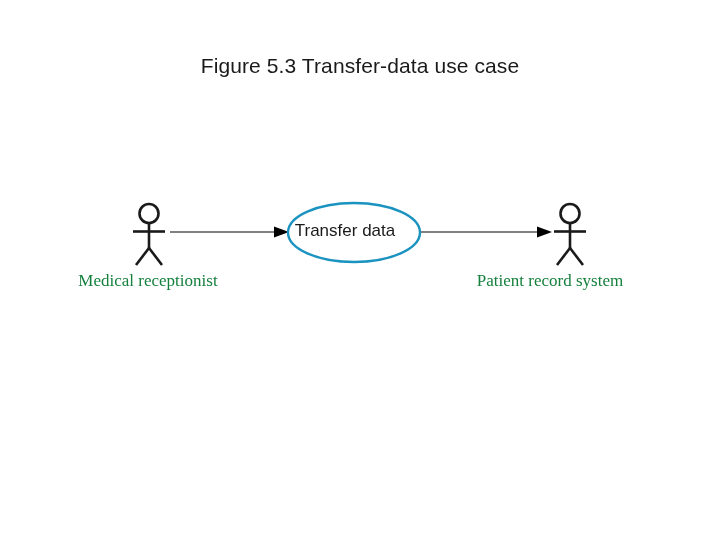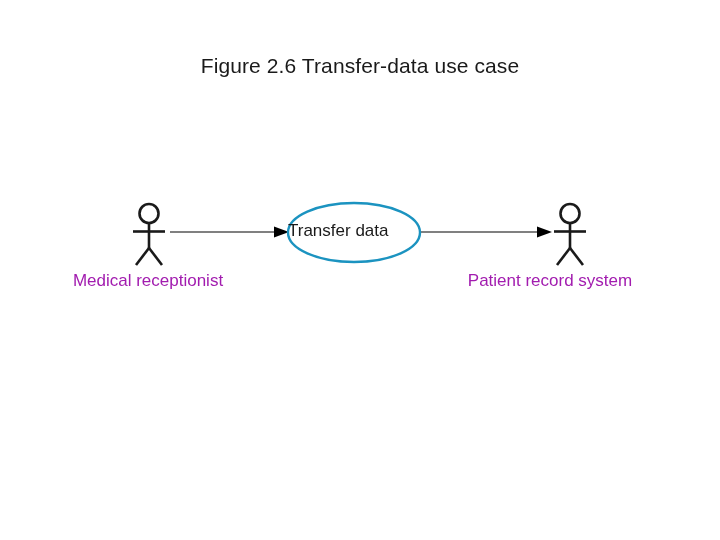--- a/index.html
+++ b/index.html
@@ -31,34 +31,35 @@
     line-height: 26px;
     letter-spacing: 0.1px;
     color: #1a1a1a;
     font-family: "Liberation Sans", sans-serif;
   }
   .usecase-label {
     position: absolute;
     left: 288px;
     top: 220px;
     width: 114px;
+    text-align: center;
     font-size: 17px;
     line-height: 22px;
     color: #1a1a1a;
     font-family: "Liberation Sans", sans-serif;
   }
   .actor-label {
     position: absolute;
     top: 270px;
     text-align: center;
     font-size: 17px;
     line-height: 22px;
-    color: #a21caf;
+    color: #15803d;
     white-space: nowrap;
-    font-family: Liberation Sans, sans-serif;
+    font-family: Liberation Serif, serif;
   }
   .actor-label.left  { left: 48px;  width: 200px; }
   .actor-label.right { left: 450px; width: 200px; }
 </style>
 </head>
 <body>
 
 <svg id="canvas" viewBox="0 0 720 540" xmlns="http://www.w3.org/2000/svg">
 
   <g>
@@ -83,19 +84,19 @@
   </g>
 
   <g>
     <line x1="421" y1="232" x2="539" y2="232" stroke="#808080" stroke-width="2"></line>
     <polygon points="537,226.5 552,232 537,237.5" fill="#000000"></polygon>
   </g>
 
   <ellipse cx="354" cy="232.5" rx="66" ry="29.5" fill="#ffffff" stroke="#1b93c0" stroke-width="2.4"></ellipse>
 </svg>
 
-<div class="fig-title">Figure 2.6 Transfer-data use case</div>
+<div class="fig-title">Figure 5.3 Transfer-data use case</div>
 
 <div class="usecase-label">Transfer data</div>
 
 <div class="actor-label left">Medical receptionist</div>
 
 <div class="actor-label right">Patient record system</div>
 
 </body></html>

